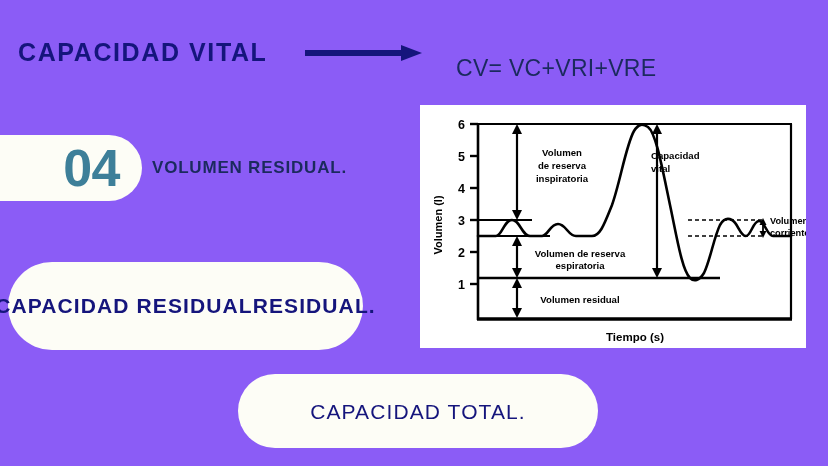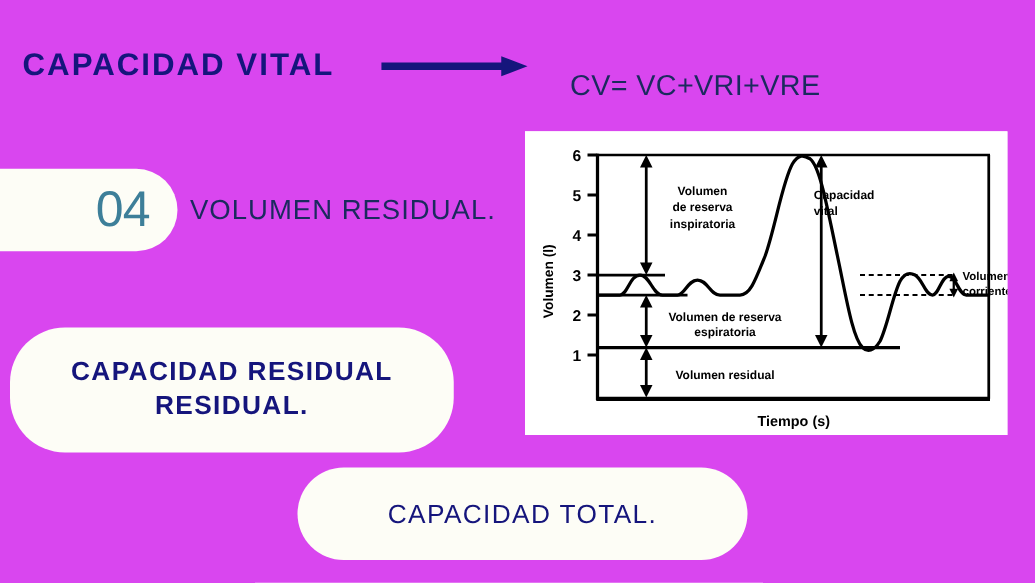--- a/index.html
+++ b/index.html
@@ -9,21 +9,21 @@
   body {
     width: 828px;
     height: 466px;
     overflow: hidden;
     font-family: "Liberation Sans", sans-serif;
   }
   #slide {
     position: relative;
     width: 828px;
     height: 466px;
-    background: #d946ef;
+    background: #8b5cf6;
     overflow: hidden;
   }
 
   
   #heading-row {
     position: absolute;
     left: 0;
     top: 26px;
     width: 828px;
     height: 52px;
@@ -68,50 +68,50 @@
     height: 66px;
     background: #fdfdf6;
     border-radius: 33px;
     display: flex;
     align-items: center;
     justify-content: flex-end;
     padding-right: 22px;
     box-sizing: border-box;
   }
   #number-pill-text {
-    font-size: 40px;
-    font-weight: 400;
+    font-size: 52px;
+    font-weight: 700;
     letter-spacing: -0.5px;
     color: #3d7f99;
     line-height: 1;
   }
   #item-04-label {
     position: absolute;
     left: 152px;
     top: 135px;
     height: 66px;
     line-height: 66px;
-    font-size: 22px;
-    font-weight: 400;
+    font-size: 17px;
+    font-weight: 700;
     letter-spacing: 0.8px;
     color: #1b2a5e;
     white-space: nowrap;
   }
 
   
   #crf-pill {
     position: absolute;
     left: 8px;
     top: 262px;
     width: 355px;
-    height: 100px;
+    height: 88px;
     background: #fdfdf6;
     border-radius: 44px;
     display: flex;
-    flex-direction: column;
+    flex-direction: row;
     align-items: center;
     justify-content: center;
     box-sizing: border-box;
   }
   #crf-line1, #crf-line2 {
     font-size: 21px;
     font-weight: 700;
     letter-spacing: 1.1px;
     color: #15157c;
     line-height: 1.28;

